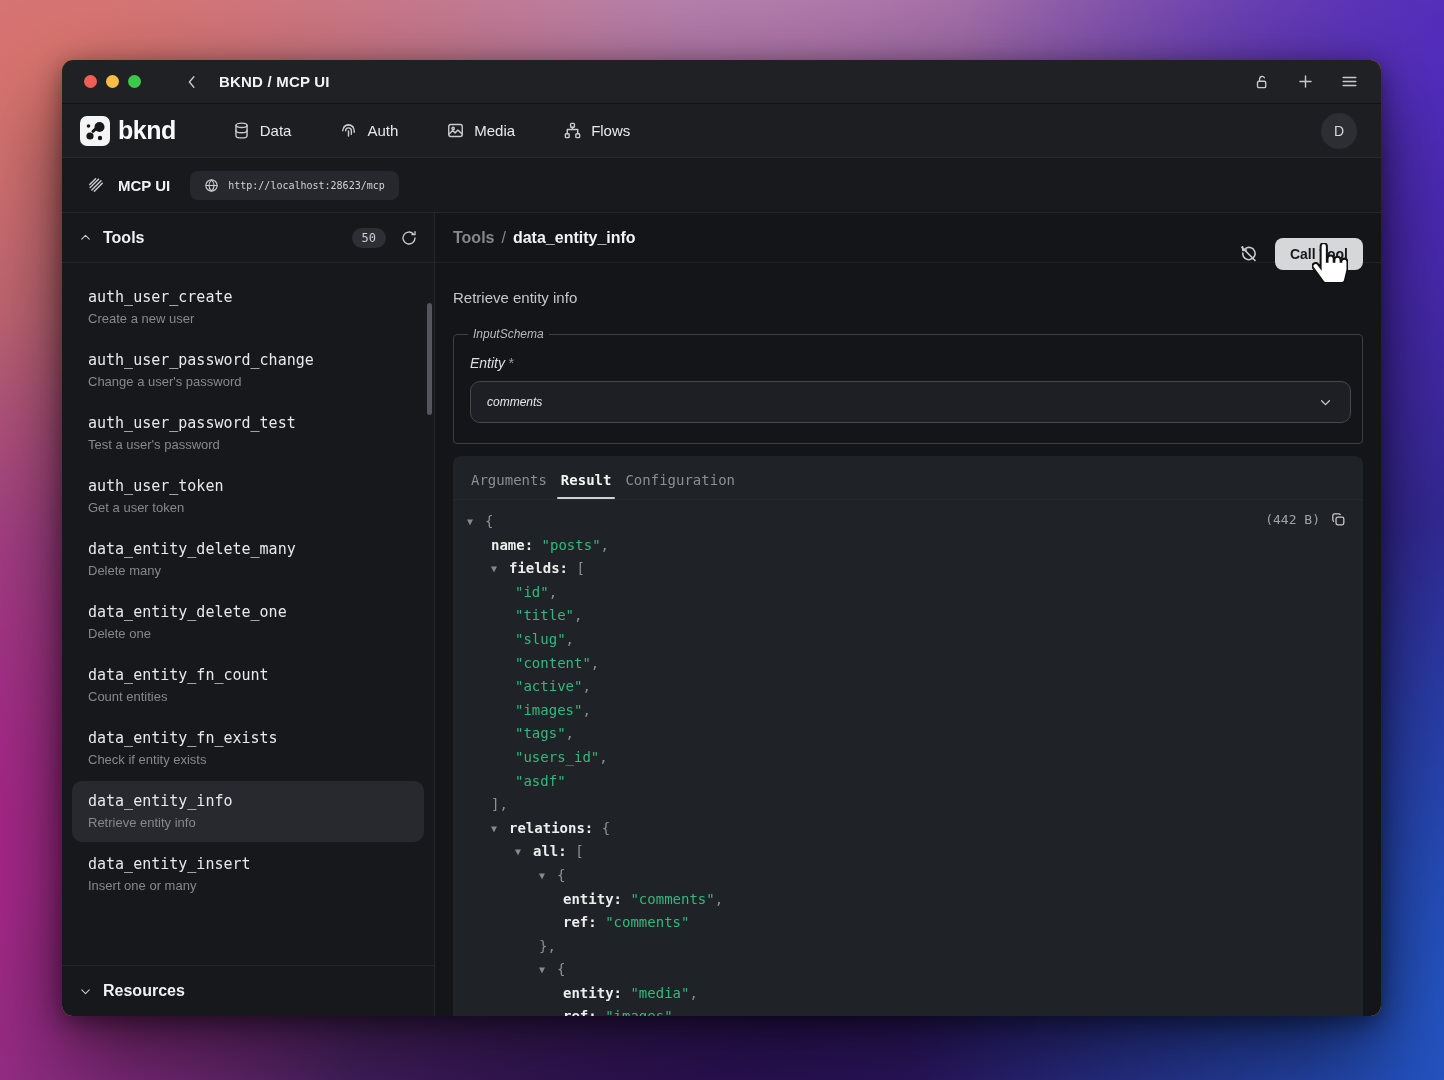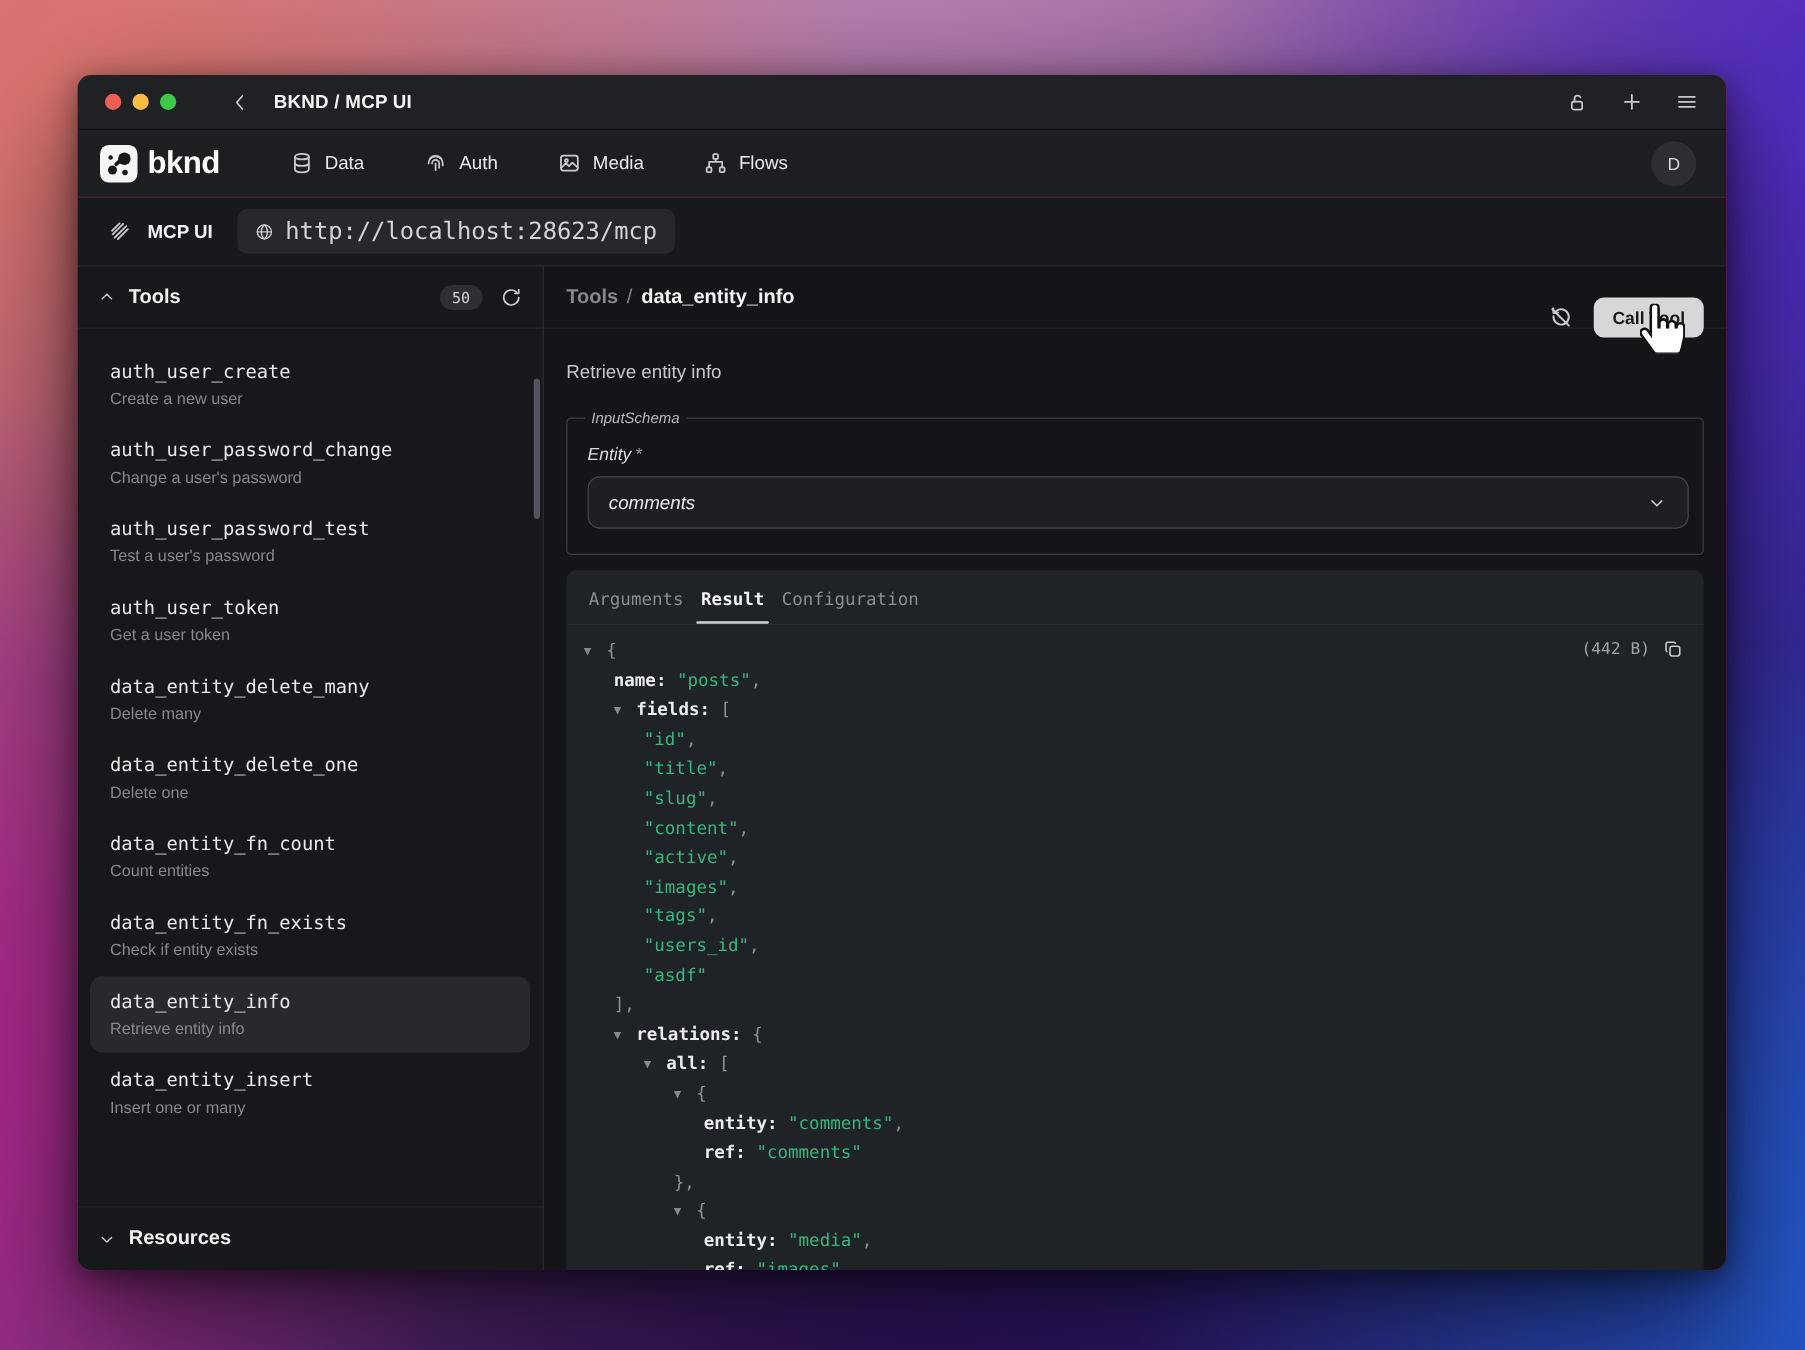--- a/index.html
+++ b/index.html
@@ -11,21 +11,21 @@
       radial-gradient(900px 700px at 105% 8%, rgba(82,44,196,0.95), transparent 62%),
       radial-gradient(1100px 850px at 110% 95%, rgba(38,98,214,0.95), transparent 62%),
       radial-gradient(800px 900px at -6% 78%, rgba(172,24,138,0.9), transparent 60%),
       radial-gradient(1000px 760px at 6% 8%, rgba(224,118,108,0.95), transparent 60%),
       radial-gradient(1500px 800px at 45% -10%, rgba(196,150,186,0.85), transparent 65%),
       radial-gradient(1300px 700px at 45% 115%, rgba(30,6,48,0.95), transparent 70%),
       linear-gradient(125deg,#b05f72 0%,#8f4b92 38%,#45259c 68%,#1c2f8e 100%);
   }
   .window{
     position:absolute; left:62px; top:60px; width:1319px; height:956px;
-    background:#be185d; border-radius:11px; overflow:hidden;
+    background:#eab308; border-radius:11px; overflow:hidden;
     box-shadow:0 34px 90px rgba(0,0,0,0.6), 0 6px 24px rgba(0,0,0,0.45);
     color:#e6e7e9;
   }
   
   .titlebar{ height:44px; background:#1f2125; display:flex; align-items:center;
     padding:0 22px; border-bottom:1px solid rgba(0,0,0,0.45); }
   .traffic{ display:flex; gap:9px; }
   .tl{ width:13px; height:13px; border-radius:50%; }
   .tl.red{ background:#f05f56; } .tl.yellow{ background:#f8bd45; } .tl.green{ background:#3dc948; }
   .back-btn{ margin-left:42px; display:flex; align-items:center; color:#cfd1d4; }
@@ -43,21 +43,21 @@
   .nav-item{ display:flex; align-items:center; gap:9px; font-size:15px; font-weight:500; color:#e8e9eb; }
   .avatar{ margin-left:auto; margin-right:6px; width:36px; height:36px; border-radius:50%;
     background:#2c2e33; display:flex; align-items:center; justify-content:center;
     font-size:14px; color:#d6d8db; font-weight:500; }
   
   .mcp-row{ height:55px; background:#18191d; display:flex; align-items:center; padding:0 24px;
     border-bottom:1px solid rgba(255,255,255,0.06); }
   .mcp-title{ font-size:15px; font-weight:700; margin-left:12px; color:#f0f1f2; }
   .url-pill{ margin-left:20px; display:flex; align-items:center; gap:9px; background:#26282d;
     border-radius:8px; padding:7px 14px; }
-  .url-text{ font-family:"DejaVu Sans Mono", monospace; font-size:19px; color:#d2d4d7; }
+  .url-text{ font-family:"DejaVu Sans Mono", monospace; font-size:10px; color:#d2d4d7; }
   
   .content{ display:flex; height:803px; }
   .sidebar{ width:373px; min-width:373px; border-right:1px solid rgba(255,255,255,0.07);
     background:#17181b; display:flex; flex-direction:column; }
   .side-header{ height:50px; display:flex; align-items:center; padding:0 16px;
     border-bottom:1px solid rgba(255,255,255,0.06); }
   .side-header .label{ font-size:16px; font-weight:700; margin-left:10px; color:#f0f1f2; }
   .count-badge{ margin-left:auto; background:#2d2f34; color:#cdd0d3; border-radius:999px;
     font-family:"DejaVu Sans Mono", monospace; font-size:12px; padding:3px 10px; }
   .side-header .refresh{ margin-left:14px; }
@@ -82,21 +82,21 @@
   .call-tool-btn{ border:none; border-radius:8px; padding:8px 15px; font-size:14px; font-weight:600;
     font-family:"Liberation Sans", sans-serif; color:#17181b; }
   .description{ padding:26px 18px 0 18px; font-size:15px; color:#c4c7cb; }
   fieldset.schema{ margin:21px 18px 0 18px; border:1px solid #3c3f45; border-radius:4px;
     padding:6px 11px 20px 16px;font-style:italic; }
   fieldset.schema legend{ font-size:12px; color:#b7babe; padding:0 5px; margin-left:-2px; }
   .field-label{ font-size:14px; color:#dcdee1; margin:8px 0 10px 0; }
   .req{ color:#9a9da2; margin-left:3px; }
   .select{ height:42px; background:#1d1f24; border:1px solid #45484e; border-radius:10px;
     display:flex; align-items:center; padding:0 16px; }
-  .select-value{ font-size:15px; color:#e7e8ea; }
+  .select-value{ font-size:12px; color:#e7e8ea; }
   .select .chev{ margin-left:auto; }
   .panel{ flex:1; margin:12px 18px 0 18px; background:#1f2226; border-radius:8px 8px 0 0;
     overflow:hidden; display:flex; flex-direction:column; }
   .tabbar{ height:44px; display:flex; align-items:flex-end; gap:14px; padding:0 18px;
     border-bottom:1px solid rgba(255,255,255,0.04); }
   .tab{ font-family:"DejaVu Sans Mono", monospace; font-size:14px; color:#8b8e93;
     padding-bottom:11px; position:relative; }
   .tab.active{ color:#f2f3f4; font-weight:700; }
   .tab.active::after{ content:""; position:absolute; left:-4px; right:-4px; bottom:0;
     height:2px; background:#cfd1d4; border-radius:1px; }

